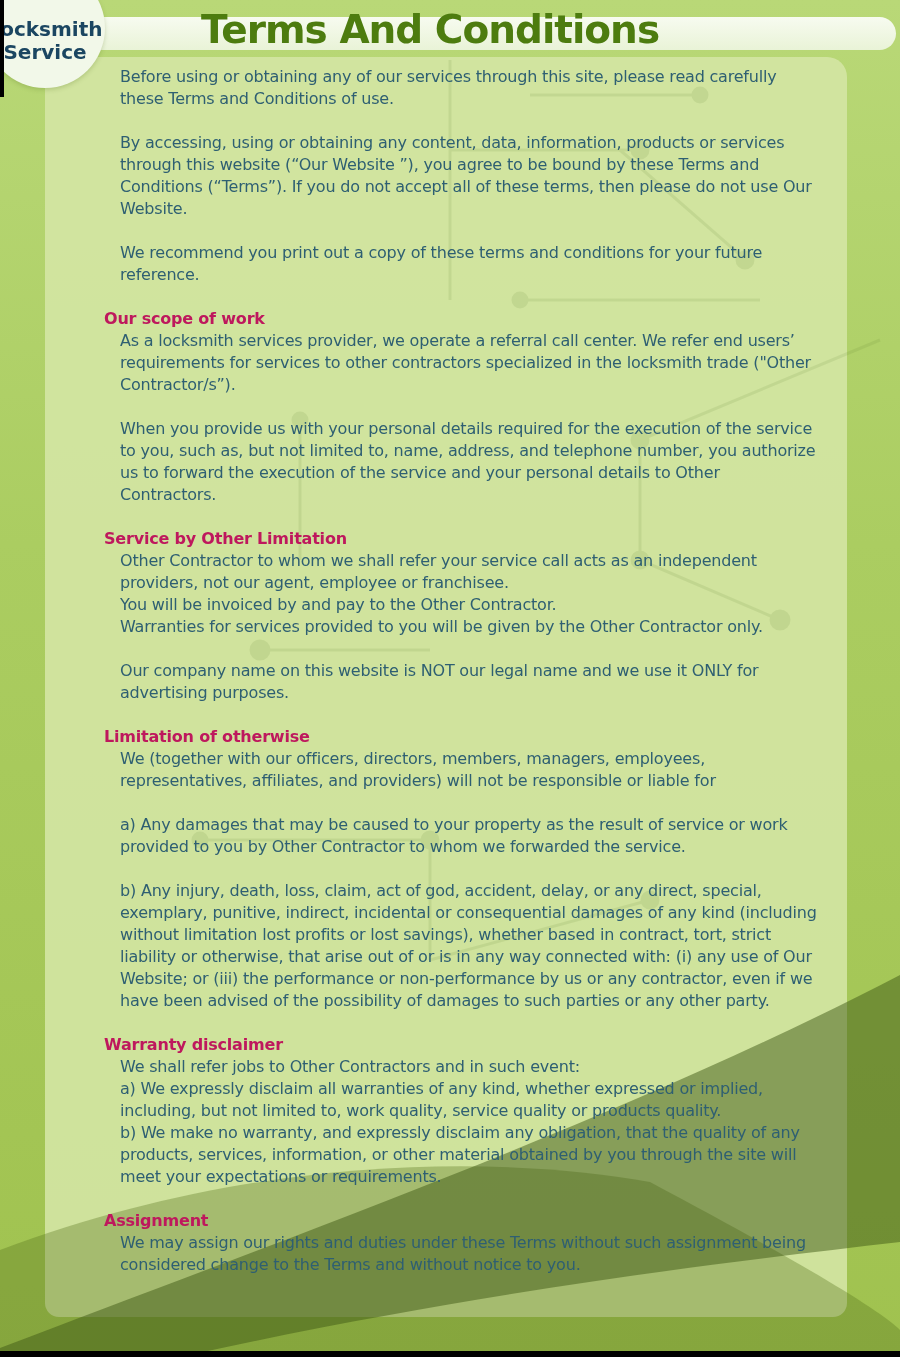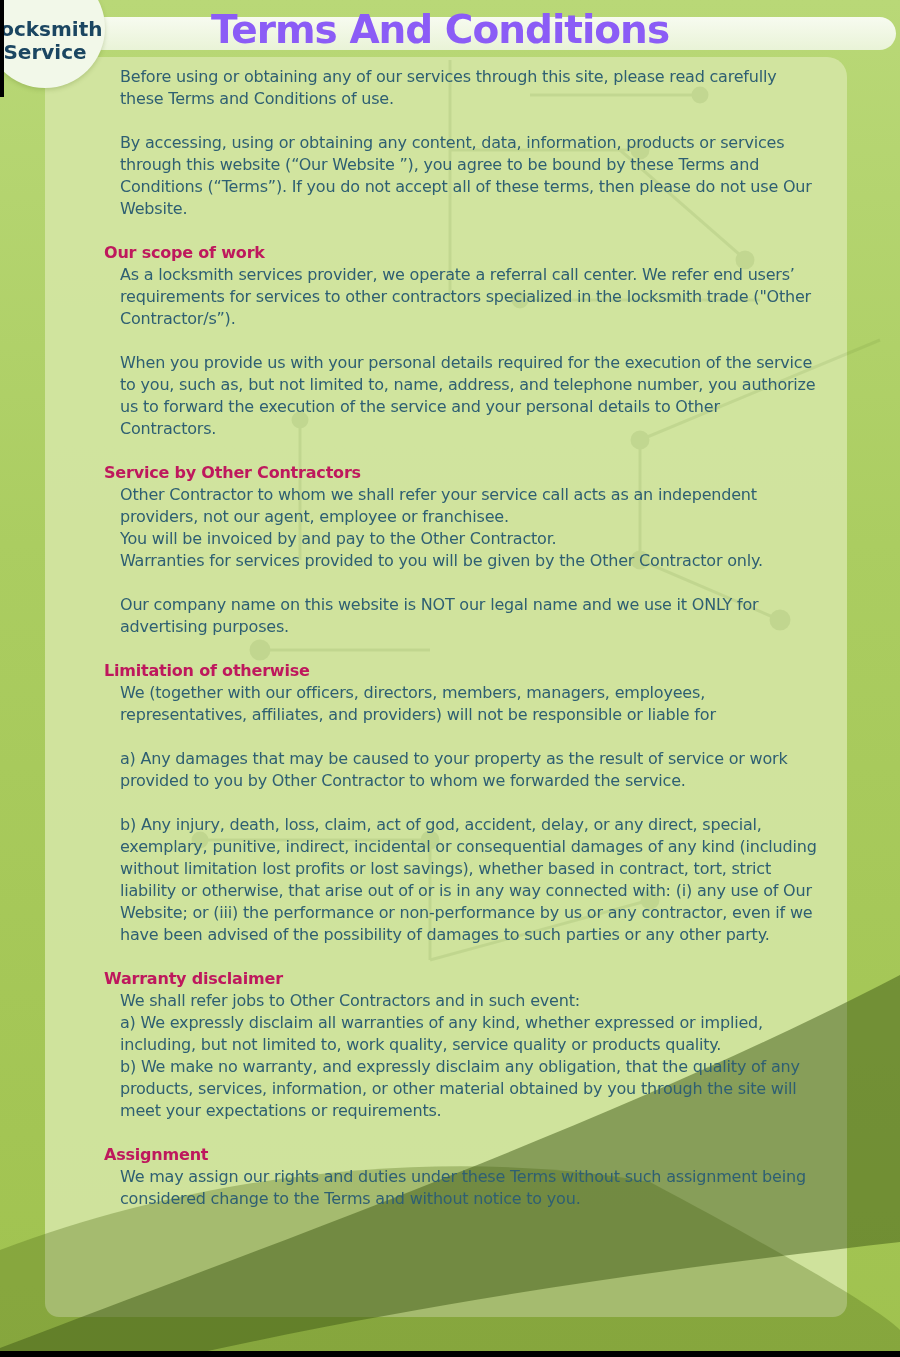--- a/index.html
+++ b/index.html
@@ -21,23 +21,23 @@
     color:#2e5f72;font-size:16px;line-height:22px;letter-spacing:-0.2px;
   }
   .paragraph{margin:0 0 22px 16px;white-space:pre-line;}
   .heading{margin:0;font-weight:bold;color:#be185d;white-space:pre-line;}
   .title-band{
     position:absolute;left:0;top:17px;width:896px;height:33px;
     background:linear-gradient(180deg,#f7fbf0,#e9f3d7);
     border-radius:0 17px 17px 0;z-index:5;
   }
   .page-title{
-    position:absolute;left:110px;top:6px;width:660px;z-index:6;
+    position:absolute;left:100px;top:6px;width:660px;z-index:6;
     text-align:center;font-size:39px;line-height:48px;font-weight:bold;
-    color:#8b5cf6;letter-spacing:-1px;white-space:nowrap;
+    color:#4d7c0f;letter-spacing:-1px;white-space:nowrap;
   }
   .badge{
     position:absolute;left:-15px;top:-32px;width:120px;height:120px;
     border-radius:50%;background:#f2f8e9;z-index:7;
     box-shadow:0 2px 4px rgba(90,120,40,0.25);
   }
   .badge-text{
     position:absolute;left:0;top:50px;width:120px;text-align:center;
     font-size:20px;line-height:23px;font-weight:bold;color:#1b4661;
     white-space:pre-line;
@@ -85,29 +85,31 @@
   <path d="M900,975 C640,1110 350,1215 0,1348 L0,1357 L180,1357 C460,1295 700,1265 900,1242 Z" fill="#3f5a16" opacity="0.50"></path>
 </svg>
 
 <div class="content" id="sections-host">
     <div class="paragraph">Before using or obtaining any of our services through this site, please read carefully
 these Terms and Conditions of use.</div>
     <div class="paragraph">By accessing, using or obtaining any content, data, information, products or services
 through this website (“Our Website ”), you agree to be bound by these Terms and
 Conditions (“Terms”). If you do not accept all of these terms, then please do not use Our
 Website.</div>
+    <div class="paragraph">We recommend you print out a copy of these terms and conditions for your future
+reference.</div>
     <div class="heading">Our scope of work</div>
     <div class="paragraph">As a locksmith services provider, we operate a referral call center. We refer end users’
 requirements for services to other contractors specialized in the locksmith trade ("Other
 Contractor/s”).</div>
     <div class="paragraph">When you provide us with your personal details required for the execution of the service
 to you, such as, but not limited to, name, address, and telephone number, you authorize
 us to forward the execution of the service and your personal details to Other
 Contractors.</div>
-    <div class="heading">Service by Other Contractors</div>
+    <div class="heading">Service by Other Limitation</div>
     <div class="paragraph">Other Contractor to whom we shall refer your service call acts as an independent
 providers, not our agent, employee or franchisee.
 You will be invoiced by and pay to the Other Contractor.
 Warranties for services provided to you will be given by the Other Contractor only.</div>
     <div class="paragraph">Our company name on this website is NOT our legal name and we use it ONLY for
 advertising purposes.</div>
     <div class="heading">Limitation of otherwise</div>
     <div class="paragraph">We (together with our officers, directors, members, managers, employees,
 representatives, affiliates, and providers) will not be responsible or liable for</div>
     <div class="paragraph">a) Any damages that may be caused to your property as the result of service or work

